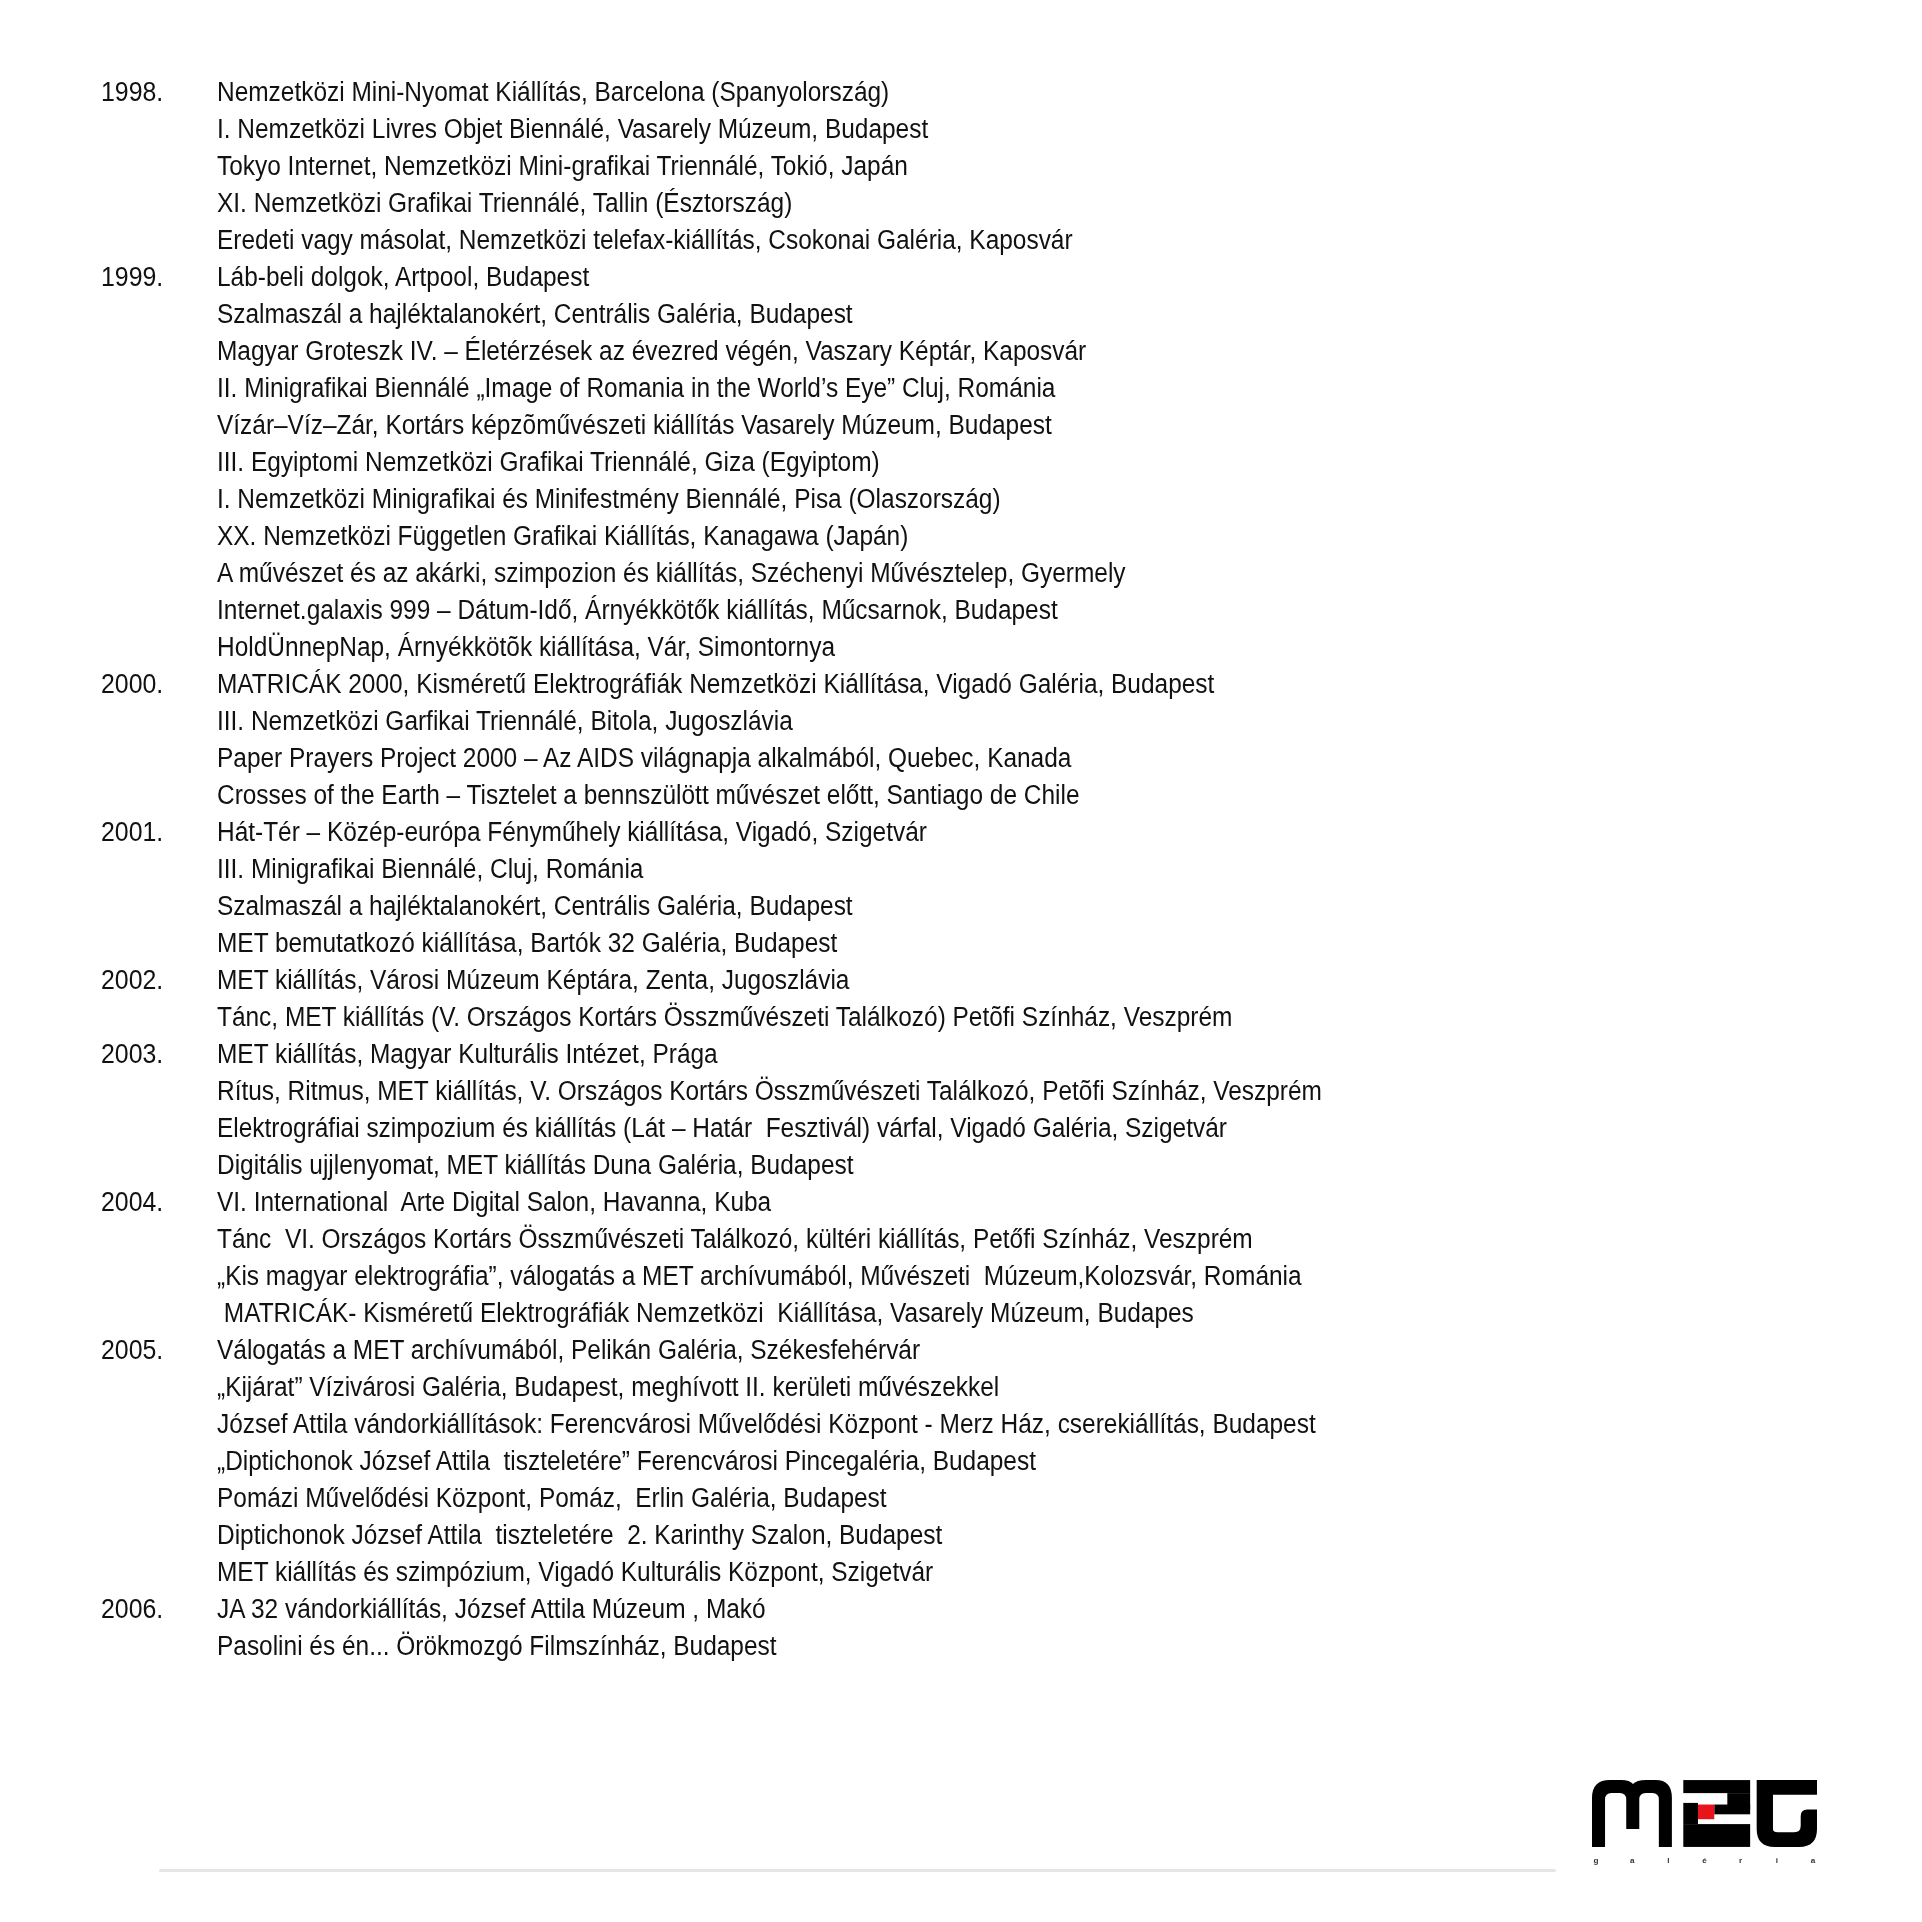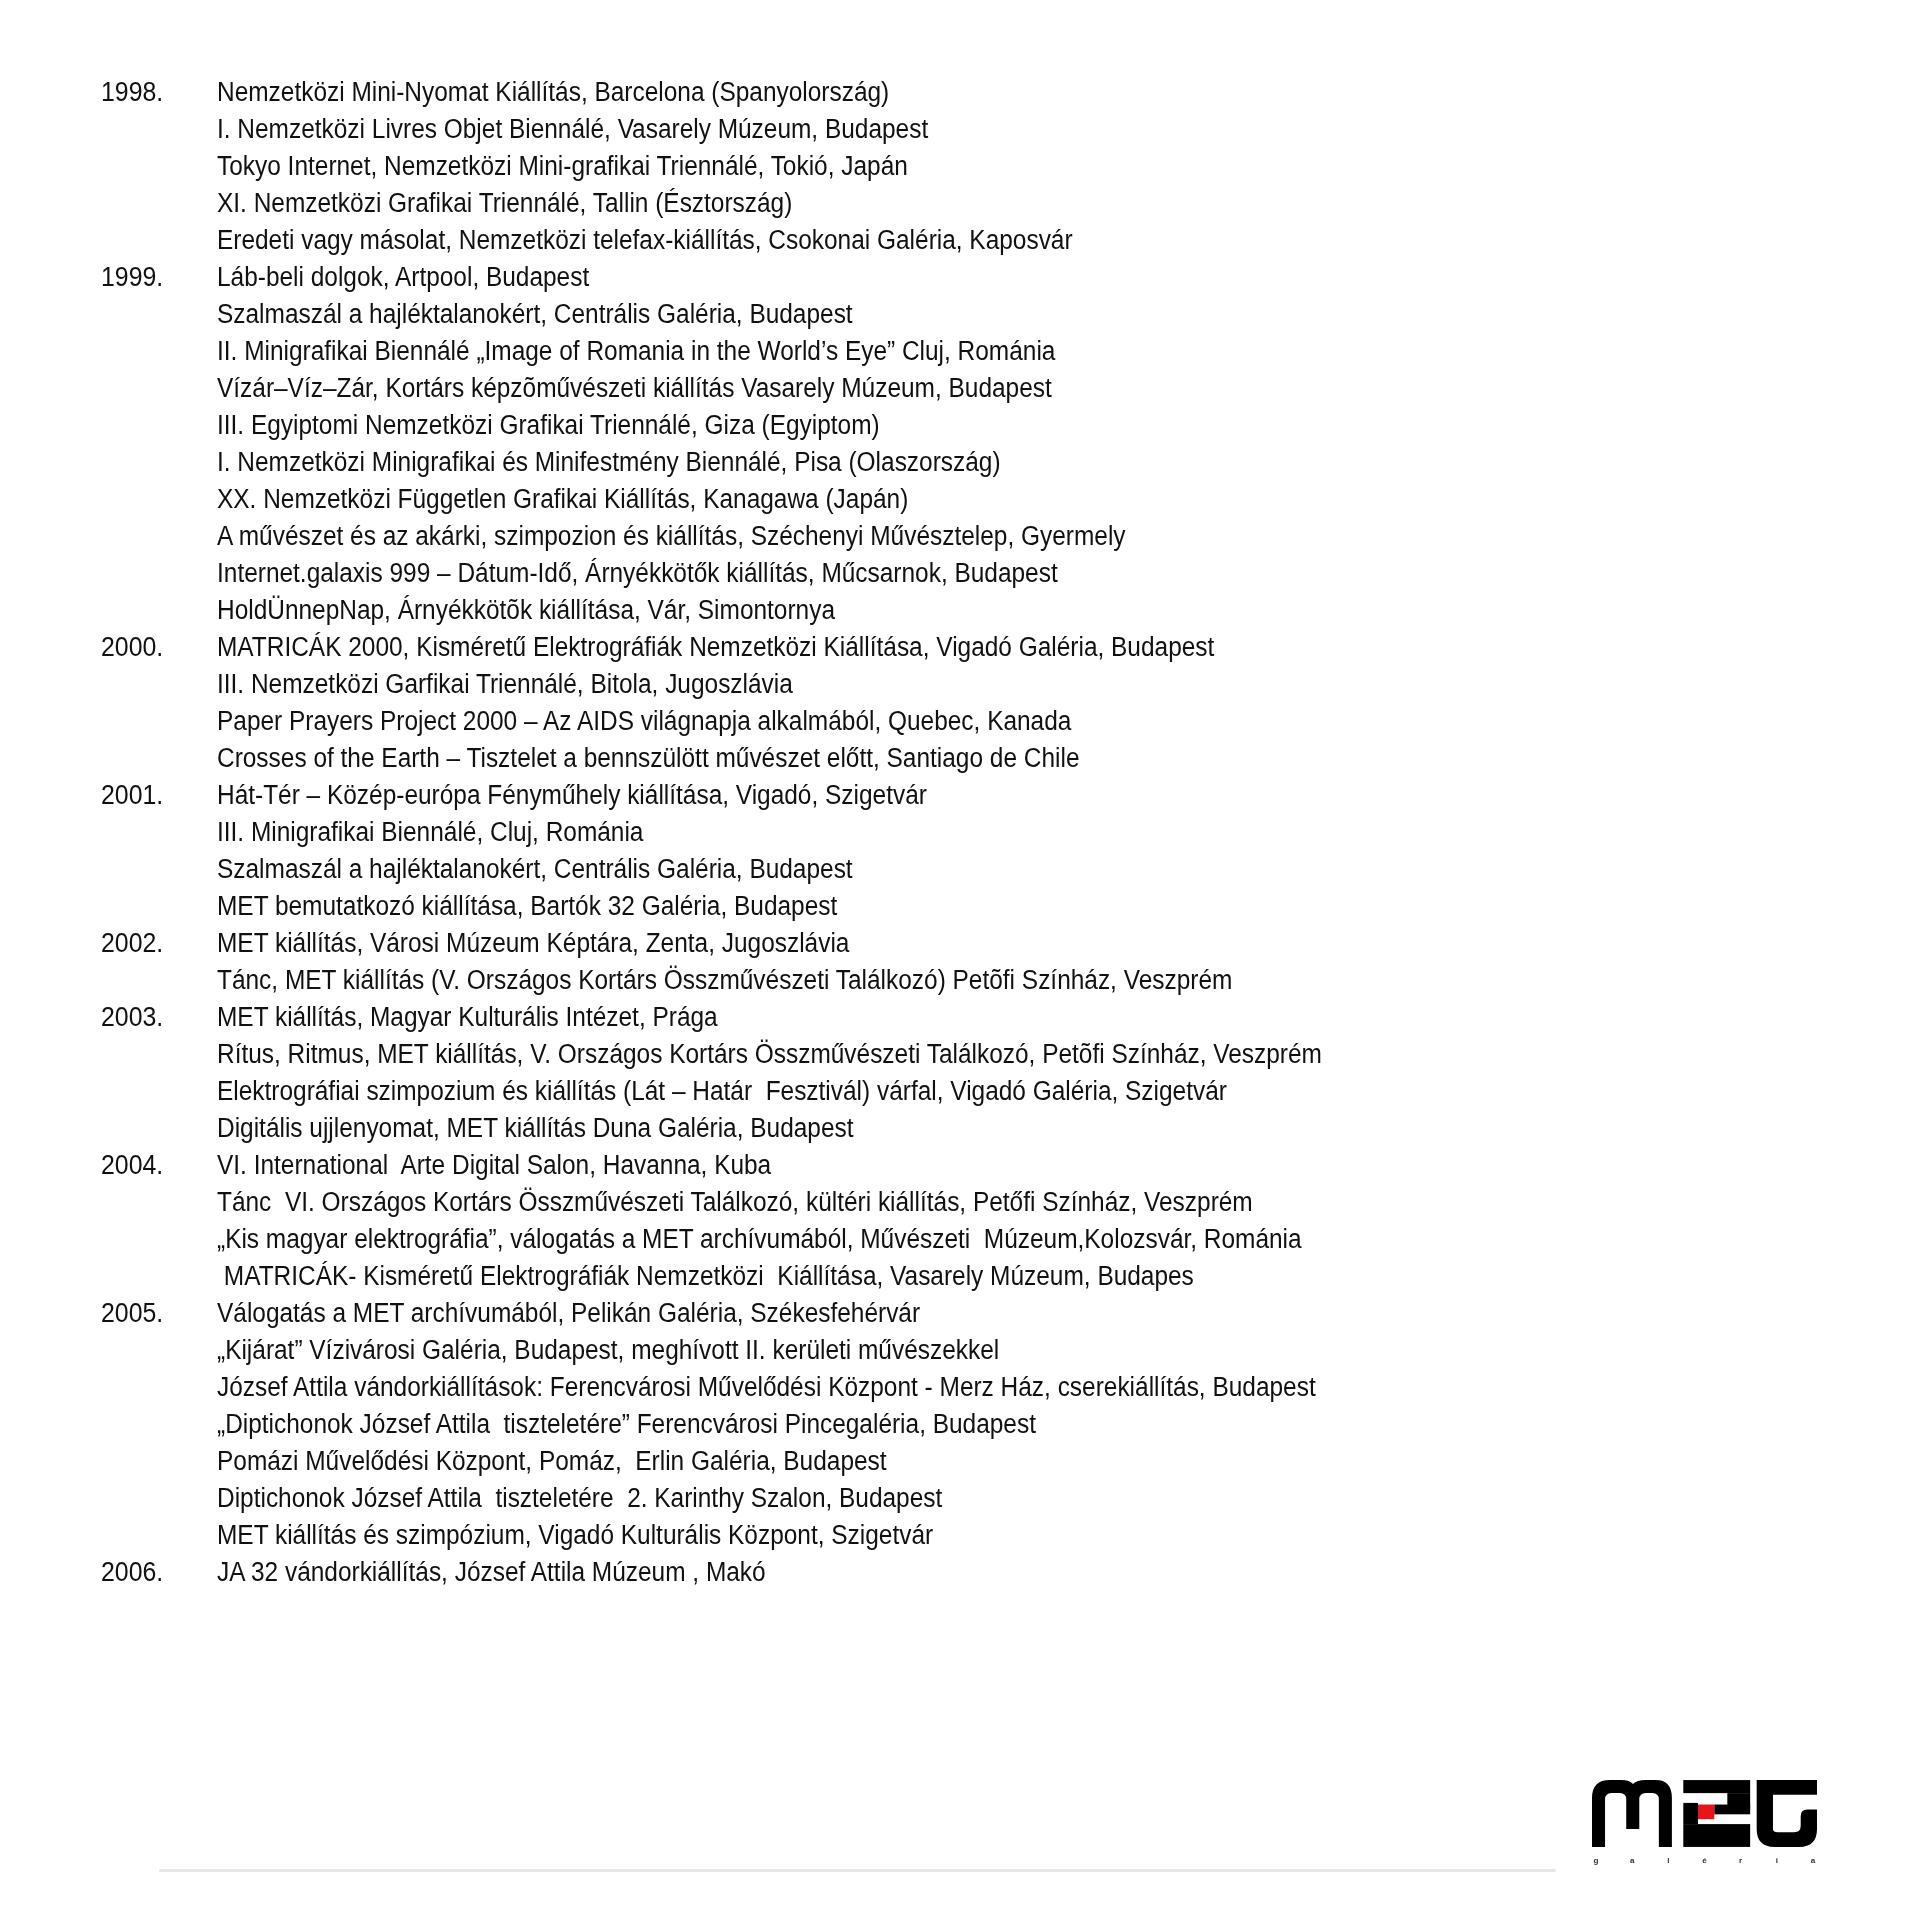--- a/index.html
+++ b/index.html
@@ -90,20 +90,21 @@
   <div class="year-group">
         <div class="entry-row"><span class="year">1998.</span><span class="entry-text">Nemzetközi Mini-Nyomat Kiállítás, Barcelona (Spanyolország)</span></div>
         <div class="entry-row"><span class="entry-text">I. Nemzetközi Livres Objet Biennálé, Vasarely Múzeum, Budapest</span></div>
         <div class="entry-row"><span class="entry-text">Tokyo Internet, Nemzetközi Mini-grafikai Triennálé, Tokió, Japán</span></div>
         <div class="entry-row"><span class="entry-text">XI. Nemzetközi Grafikai Triennálé, Tallin (Észtország)</span></div>
         <div class="entry-row"><span class="entry-text">Eredeti vagy másolat, Nemzetközi telefax-kiállítás, Csokonai Galéria, Kaposvár</span></div>
       </div>
       <div class="year-group">
         <div class="entry-row"><span class="year">1999.</span><span class="entry-text">Láb-beli dolgok, Artpool, Budapest</span></div>
         <div class="entry-row"><span class="entry-text">Szalmaszál a hajléktalanokért, Centrális Galéria, Budapest</span></div>
+        <div class="entry-row"><span class="entry-text">Magyar Groteszk IV. – Életérzések az évezred végén, Vaszary Képtár, Kaposvár</span></div>
         <div class="entry-row"><span class="entry-text">II. Minigrafikai Biennálé „Image of Romania in the World’s Eye” Cluj, Románia</span></div>
         <div class="entry-row"><span class="entry-text">Vízár–Víz–Zár, Kortárs képzõművészeti kiállítás Vasarely Múzeum, Budapest</span></div>
         <div class="entry-row"><span class="entry-text">III. Egyiptomi Nemzetközi Grafikai Triennálé, Giza (Egyiptom)</span></div>
         <div class="entry-row"><span class="entry-text">I. Nemzetközi Minigrafikai és Minifestmény Biennálé, Pisa (Olaszország)</span></div>
         <div class="entry-row"><span class="entry-text">XX. Nemzetközi Független Grafikai Kiállítás, Kanagawa (Japán)</span></div>
         <div class="entry-row"><span class="entry-text">A művészet és az akárki, szimpozion és kiállítás, Széchenyi Művésztelep, Gyermely</span></div>
         <div class="entry-row"><span class="entry-text">Internet.galaxis 999 – Dátum-Idő, Árnyékkötők kiállítás, Műcsarnok, Budapest</span></div>
         <div class="entry-row"><span class="entry-text">HoldÜnnepNap, Árnyékkötõk kiállítása, Vár, Simontornya</span></div>
       </div>
       <div class="year-group">
@@ -138,20 +139,21 @@
         <div class="entry-row"><span class="year">2005.</span><span class="entry-text">Válogatás a MET archívumából, Pelikán Galéria, Székesfehérvár</span></div>
         <div class="entry-row"><span class="entry-text">„Kijárat” Vízivárosi Galéria, Budapest, meghívott II. kerületi művészekkel</span></div>
         <div class="entry-row"><span class="entry-text">József Attila vándorkiállítások: Ferencvárosi Művelődési Központ - Merz Ház, cserekiállítás, Budapest</span></div>
         <div class="entry-row"><span class="entry-text">„Diptichonok József Attila  tiszteletére” Ferencvárosi Pincegaléria, Budapest</span></div>
         <div class="entry-row"><span class="entry-text">Pomázi Művelődési Központ, Pomáz,  Erlin Galéria, Budapest</span></div>
         <div class="entry-row"><span class="entry-text">Diptichonok József Attila  tiszteletére  2. Karinthy Szalon, Budapest</span></div>
         <div class="entry-row"><span class="entry-text">MET kiállítás és szimpózium, Vigadó Kulturális Központ, Szigetvár</span></div>
       </div>
       <div class="year-group">
         <div class="entry-row"><span class="year">2006.</span><span class="entry-text">JA 32 vándorkiállítás, József Attila Múzeum , Makó</span></div>
+        <div class="entry-row"><span class="entry-text">Pasolini és én... Örökmozgó Filmszínház, Budapest</span></div>
       </div>
     </div>
 
   <div class="footer-rule"></div>
 
   <div class="logo">
     <svg width="225" height="67" viewBox="0 0 276 82">
 
       <path d="M0 82 V22 Q0 0 22 0 H36 Q56 0 56 22 V60 H42 V24 Q42 16 34 16 H24 Q16 16 16 24 V82 Z" fill="#000"></path>
       <path d="M44 22 Q44 0 66 0 H78 Q98 0 98 22 V82 H82 V24 Q82 16 74 16 H66 Q58 16 58 24 V60 H44 Z" fill="#000"></path>

